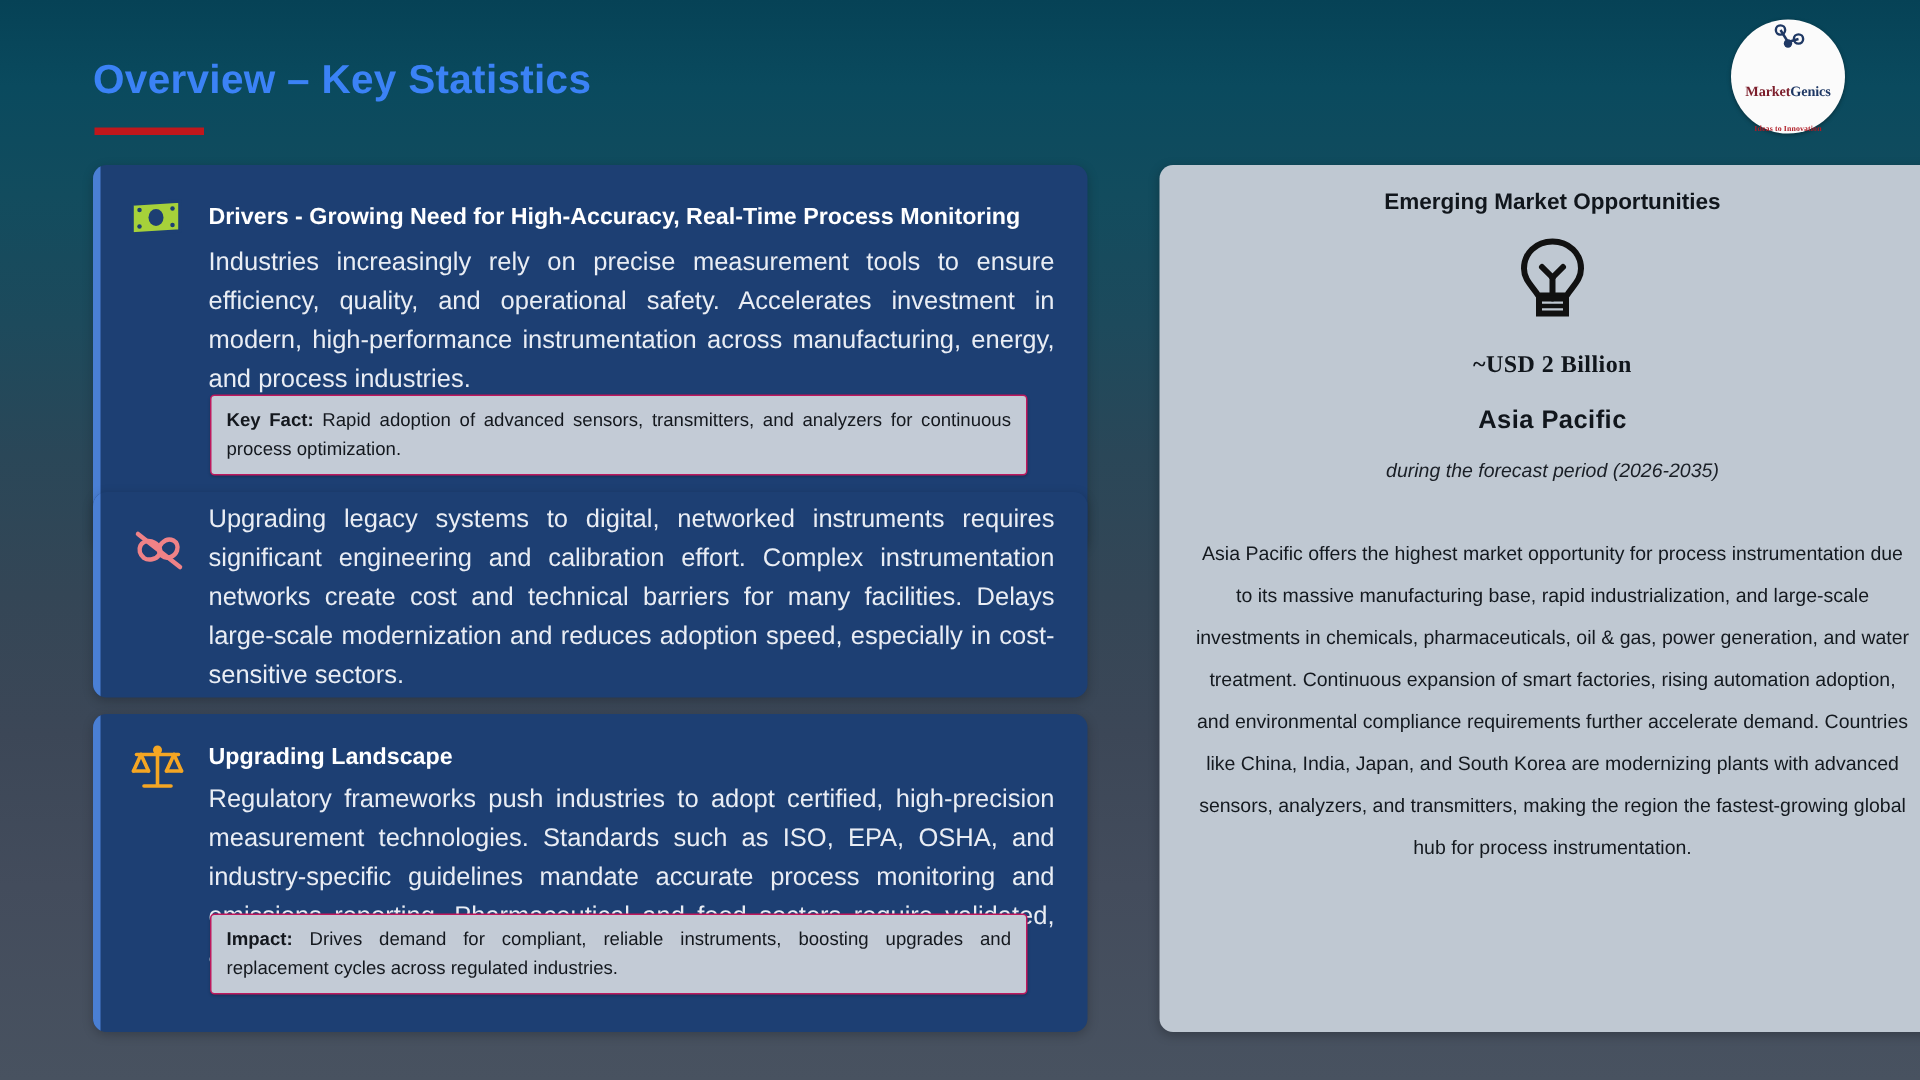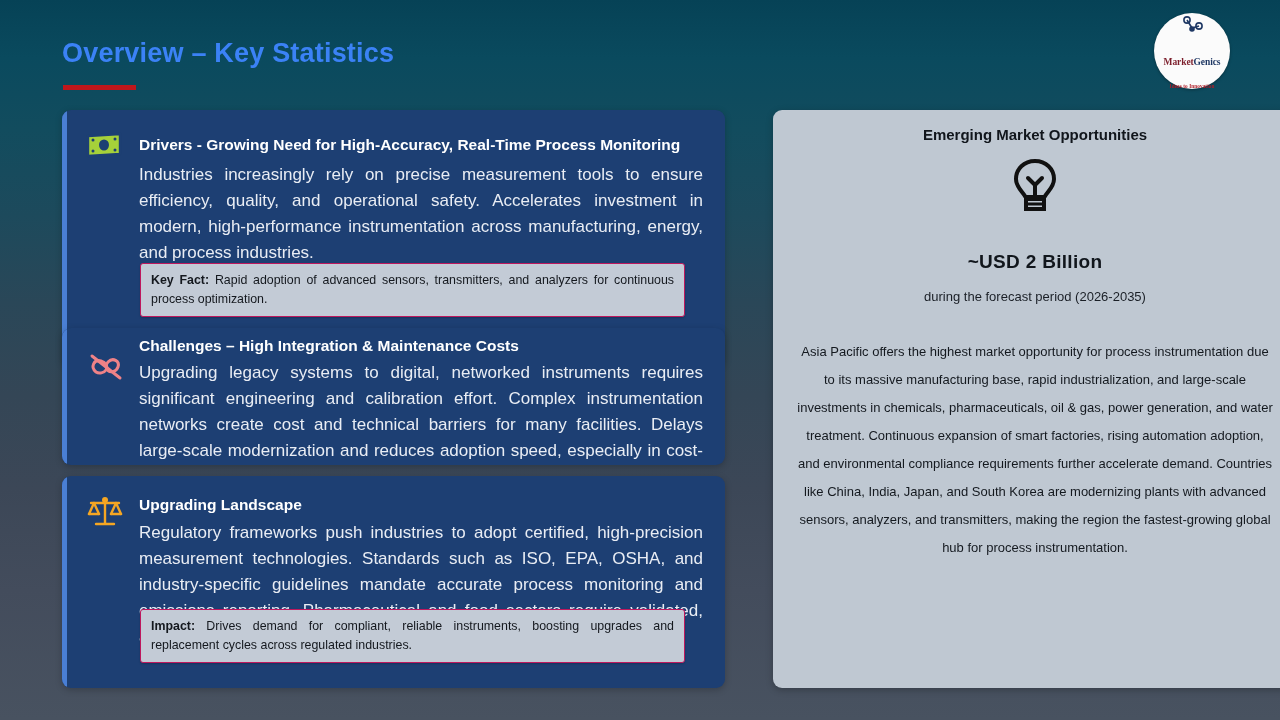--- a/index.html
+++ b/index.html
@@ -175,42 +175,44 @@
     font-weight: bold;
     color: #11161c;
     margin: 4px 0 0 0;
   }
   .rp-icon-wrap {
     margin-top: 14px;
     display: flex;
     justify-content: center;
   }
   .rp-value {
-    font-size: 19px;
+    font-size: 16px;
     font-weight: bold;
     color: #11161c;
-    margin-top: 36px;
+    margin-top: 20px;
     letter-spacing: 0.3px;
+    font-family: Liberation Serif, serif;
   }
   .rp-sub {
     font-size: 13.5px;
     color: #1a1f26;
     margin-top: 16px;
   }
   .rp-region {
     font-size: 17px;
     font-weight: bold;
     color: #11161c;
     margin-top: 17px;
     letter-spacing: 0.3px;
   }
   .rp-period {
     font-size: 13px;
     color: #1a1f26;
     margin-top: 16px;
+    font-style: italic;
   }
   .rp-para {
     font-size: 13px;
     color: #14191f;
     line-height: 2.15;
     text-align: center;
     margin: 34px 6px 0 6px;
   }
 </style>
 </head>
@@ -255,21 +257,20 @@
   <span class="card-icon">
     <svg width="40" height="34" viewBox="0 0 40 34">
       <g fill="none" stroke="#ef8287" stroke-width="3" stroke-linecap="round">
         <path d="M10 22 C4 17, 8 9, 15 11 C20 12.5, 22 17, 20 20 C18 23, 13 24, 10 22 Z"></path>
         <path d="M22 12 C27 7, 34 11, 32 17 C30.5 21.5, 25 23, 22 20.5 C19.5 18.5, 19.5 14.5, 22 12 Z"></path>
         <line x1="6" y1="6" x2="34" y2="28"></line>
       </g>
     </svg>
   </span>
   <div class="card-body">
-    <p class="card-title">Challenges – High Integration &amp; Maintenance Costs</p>
     <p class="card-text">Upgrading legacy systems to digital, networked instruments requires significant engineering and calibration effort. Complex instrumentation networks create cost and technical barriers for many facilities. Delays large-scale modernization and reduces adoption speed, especially in cost-sensitive sectors.</p>
   </div>
 </div>
 
 <div class="card" id="card-3">
   <span class="card-icon">
     <svg width="38" height="34" viewBox="0 0 38 34">
       <g stroke="#f5a623" stroke-width="2.4" fill="none" stroke-linecap="round">
         <line x1="5" y1="8" x2="33" y2="8"></line>
         <line x1="19" y1="4" x2="19" y2="28"></line>
@@ -297,15 +298,16 @@
     <svg width="52" height="58" viewBox="0 0 52 58">
       <path d="M26 4 C15 4, 7 12, 7 22 C7 30, 13 34, 16.5 40 L35.5 40 C39 34, 45 30, 45 22 C45 12, 37 4, 26 4 Z" fill="none" stroke="#111111" stroke-width="4" stroke-linejoin="round"></path>
       <line x1="26" y1="42" x2="26" y2="28" stroke="#111111" stroke-width="4" stroke-linecap="round"></line>
       <line x1="26" y1="28" x2="19" y2="21" stroke="#111111" stroke-width="4" stroke-linecap="round"></line>
       <line x1="26" y1="28" x2="33" y2="21" stroke="#111111" stroke-width="4" stroke-linecap="round"></line>
       <rect x="17" y="42" width="18" height="10" fill="none" stroke="#111111" stroke-width="4"></rect>
       <line x1="17" y1="47" x2="35" y2="47" stroke="#111111" stroke-width="3"></line>
     </svg>
   </div>
   <div class="rp-value">~USD 2 Billion</div>
+  <div class="rp-region">Asia Pacific</div>
   <div class="rp-period">during the forecast period (2026-2035)</div>
   <div class="rp-para">Asia Pacific offers the highest market opportunity for process instrumentation due to its massive manufacturing base, rapid industrialization, and large-scale investments in chemicals, pharmaceuticals, oil &amp; gas, power generation, and water treatment. Continuous expansion of smart factories, rising automation adoption, and environmental compliance requirements further accelerate demand. Countries like China, India, Japan, and South Korea are modernizing plants with advanced sensors, analyzers, and transmitters, making the region the fastest-growing global hub for process instrumentation.</div>
 </div>
 
 </body></html>

